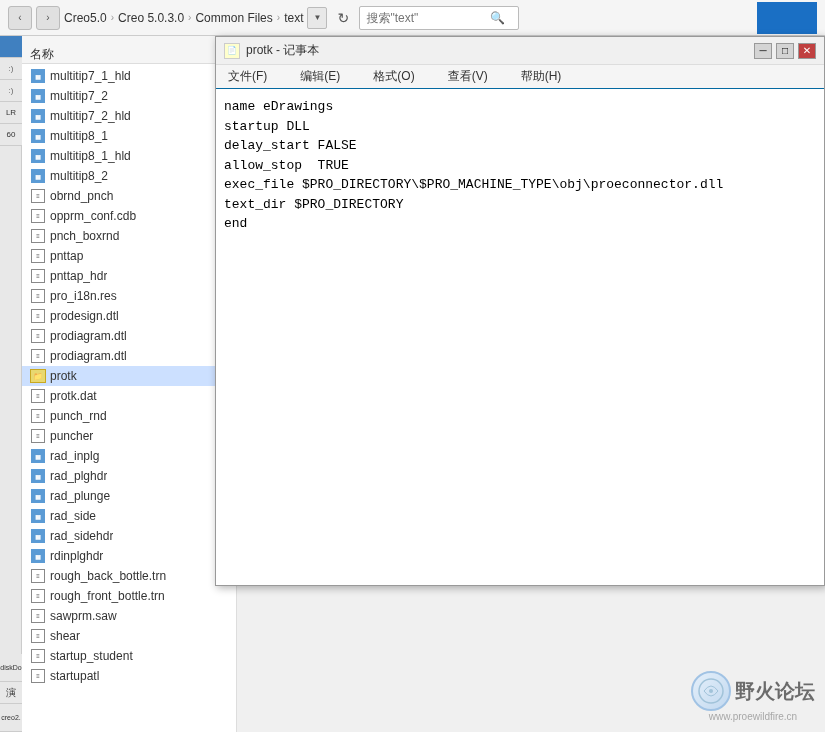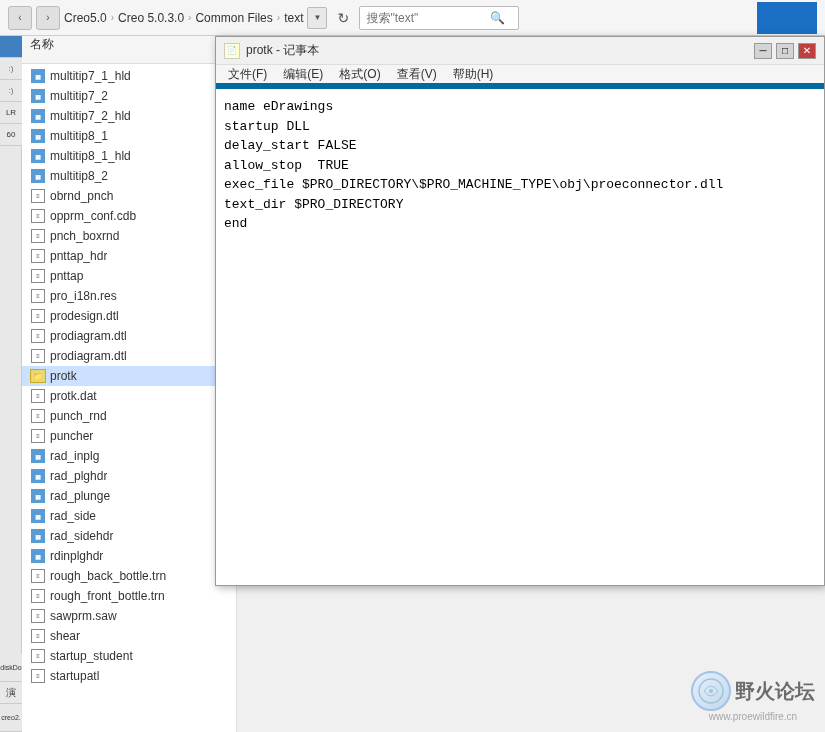--- a/index.html
+++ b/index.html
@@ -130,21 +130,21 @@
       border-right: 1px solid #ddd;
       display: flex;
       flex-direction: column;
       overflow: hidden;
     }
     .sidebar-header {
       height: 28px;
       background: #f5f5f5;
       border-bottom: 1px solid #ddd;
       display: flex;
-      align-items: flex-start;
+      align-items: flex-end;
       padding: 0 8px;
       font-size: 12px;
       color: #333;
       justify-content: space-between;
     }
     .sidebar-header-arrow {
       font-size: 10px;
       color: #888;
       cursor: pointer;
     }
@@ -234,25 +234,25 @@
       font-size: 8px;
     }
     .notepad-title {
       font-size: 12px;
       color: #333;
       flex: 1;
     }
     .notepad-menubar {
       height: 24px;
       background: #f5f5f5;
-      border-bottom: 6px solid #0369a1;
+      border-bottom: 1px solid #0369a1;
       display: flex;
       align-items: center;
       padding: 0 4px;
-      gap: 0;
+      gap: 17px;
     }
     .menu-item {
       padding: 2px 8px;
       font-size: 12px;
       color: #333;
       cursor: pointer;
       border-radius: 2px;
     }
     .notepad-content {
       flex: 1;
@@ -444,29 +444,29 @@
             </div>
           </div>
           <span class="file-name">pnch_boxrnd</span>
         </div>
         <div class="file-item">
           <div class="file-icon">
             <div class="file-icon-img" style="background: white; border: 1px solid rgb(136, 136, 136);">
               <span style="font-size:6px; color:#555;">≡</span>
             </div>
           </div>
+          <span class="file-name">pnttap</span>
+        </div>
+        <div class="file-item">
+          <div class="file-icon">
+            <div class="file-icon-img" style="background: white; border: 1px solid rgb(136, 136, 136);">
+              <span style="font-size:6px; color:#555;">≡</span>
+            </div>
+          </div>
           <span class="file-name">pnttap_hdr</span>
-        </div>
-        <div class="file-item">
-          <div class="file-icon">
-            <div class="file-icon-img" style="background: white; border: 1px solid rgb(136, 136, 136);">
-              <span style="font-size:6px; color:#555;">≡</span>
-            </div>
-          </div>
-          <span class="file-name">pnttap</span>
         </div>
         <div class="file-item">
           <div class="file-icon">
             <div class="file-icon-img" style="background: white; border: 1px solid rgb(136, 136, 136);">
               <span style="font-size:6px; color:#555;">≡</span>
             </div>
           </div>
           <span class="file-name">pro_i18n.res</span>
         </div>
         <div class="file-item">

